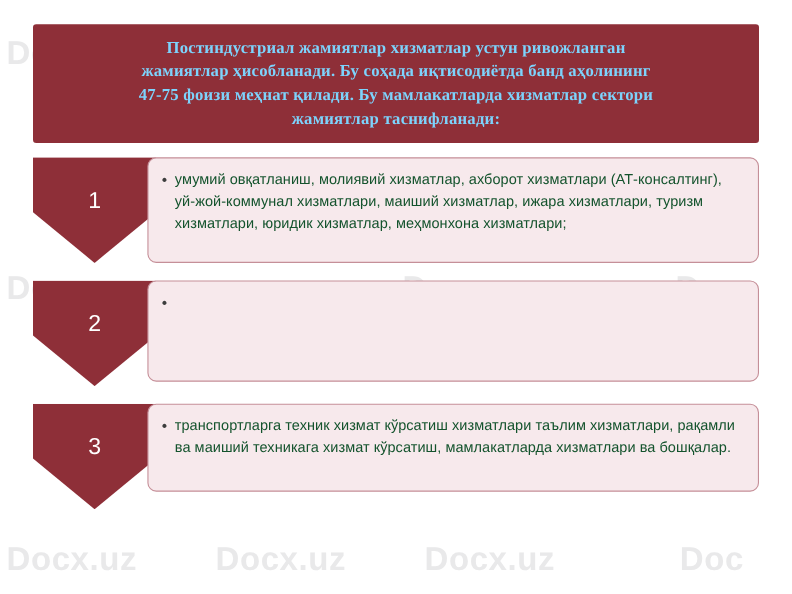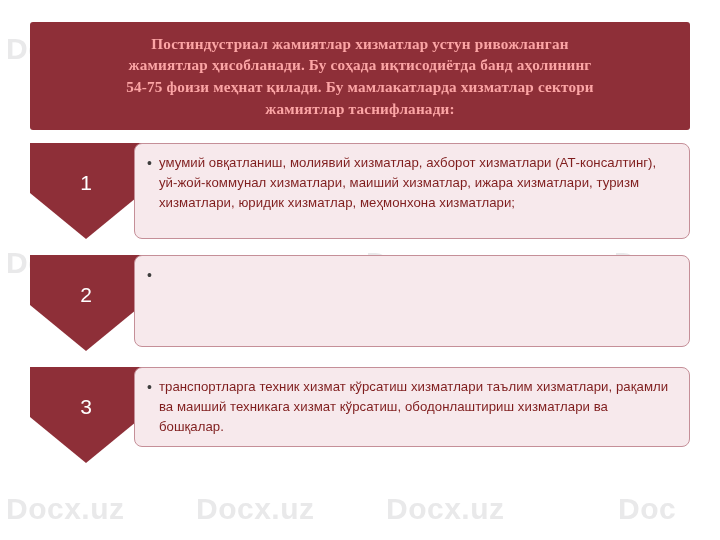--- a/index.html
+++ b/index.html
@@ -42,21 +42,21 @@
     background: #8e2f38;
     border-radius: 3px;
     z-index: 2;
     display: flex;
     align-items: center;
     justify-content: center;
     box-sizing: border-box;
     padding: 4px 26px;
   }
   .title-text {
-    color: #fca5a5;
+    color: #7dd3fc;
     font-family: "Liberation Serif", serif;
     font-weight: bold;
     font-size: 15.2px;
     line-height: 1.42;
     text-align: center;
     letter-spacing: 0.2px;
   }
 
   
   .row {
@@ -107,21 +107,21 @@
   }
   .bullet {
     color: #3d3d3d;
     font-family: "Liberation Sans", sans-serif;
     font-size: 14px;
     line-height: 1.5;
     margin-right: 7px;
     flex: 0 0 auto;
   }
   .bubble-text {
-    color: #7f1d1d;
+    color: #14532d;
     font-family: "Liberation Sans", sans-serif;
     font-size: 13.2px;
     line-height: 1.52;
     letter-spacing: 0.05px;
   }
   #row-2 .bubble { min-height: 92px; }
   #row-3 .bubble { min-height: 80px; }
 </style>
 </head>
 <body>
@@ -136,21 +136,21 @@
   <span class="wm" style="left:6px;  top:492px;">Docx.uz</span>
   <span class="wm" style="left:196px;top:492px;">Docx.uz</span>
   <span class="wm" style="left:386px;top:492px;">Docx.uz</span>
   <span class="wm" style="left:618px;top:492px;">Doc</span>
 </div>
 
 <div class="title-banner">
   <div class="title-text">
     <div>Постиндустриал жамиятлар хизматлар устун ривожланган</div>
     <div>жамиятлар ҳисобланади. Бу соҳада иқтисодиётда банд аҳолининг</div>
-    <div>54-75 фоизи меҳнат қилади. Бу мамлакатларда хизматлар сектори</div>
+    <div>47-75 фоизи меҳнат қилади. Бу мамлакатларда хизматлар сектори</div>
     <div>жамиятлар таснифланади:</div>
   </div>
 </div>
 
 <div class="row" id="row-1">
   <div class="chev">1</div>
   <div class="bubble">
     <span class="bullet">•</span>
     <span class="bubble-text">умумий овқатланиш, молиявий хизматлар, ахборот хизматлари (АТ-консалтинг), уй-жой-коммунал хизматлари, маиший хизматлар, ижара хизматлари, туризм хизматлари, юридик хизматлар, меҳмонхона хизматлари;</span>
   </div>
@@ -160,15 +160,15 @@
   <div class="chev">2</div>
   <div class="bubble">
     <span class="bullet">•</span>
   </div>
 </div>
 
 <div class="row" id="row-3">
   <div class="chev">3</div>
   <div class="bubble">
     <span class="bullet">•</span>
-    <span class="bubble-text">транспортларга техник хизмат кўрсатиш хизматлари таълим хизматлари, рақамли ва маиший техникага хизмат кўрсатиш, ободонлаштириш хизматлари ва бошқалар.</span>
+    <span class="bubble-text">транспортларга техник хизмат кўрсатиш хизматлари таълим хизматлари, рақамли ва маиший техникага хизмат кўрсатиш, мамлакатларда хизматлари ва бошқалар.</span>
   </div>
 </div>
 
 </body></html>

